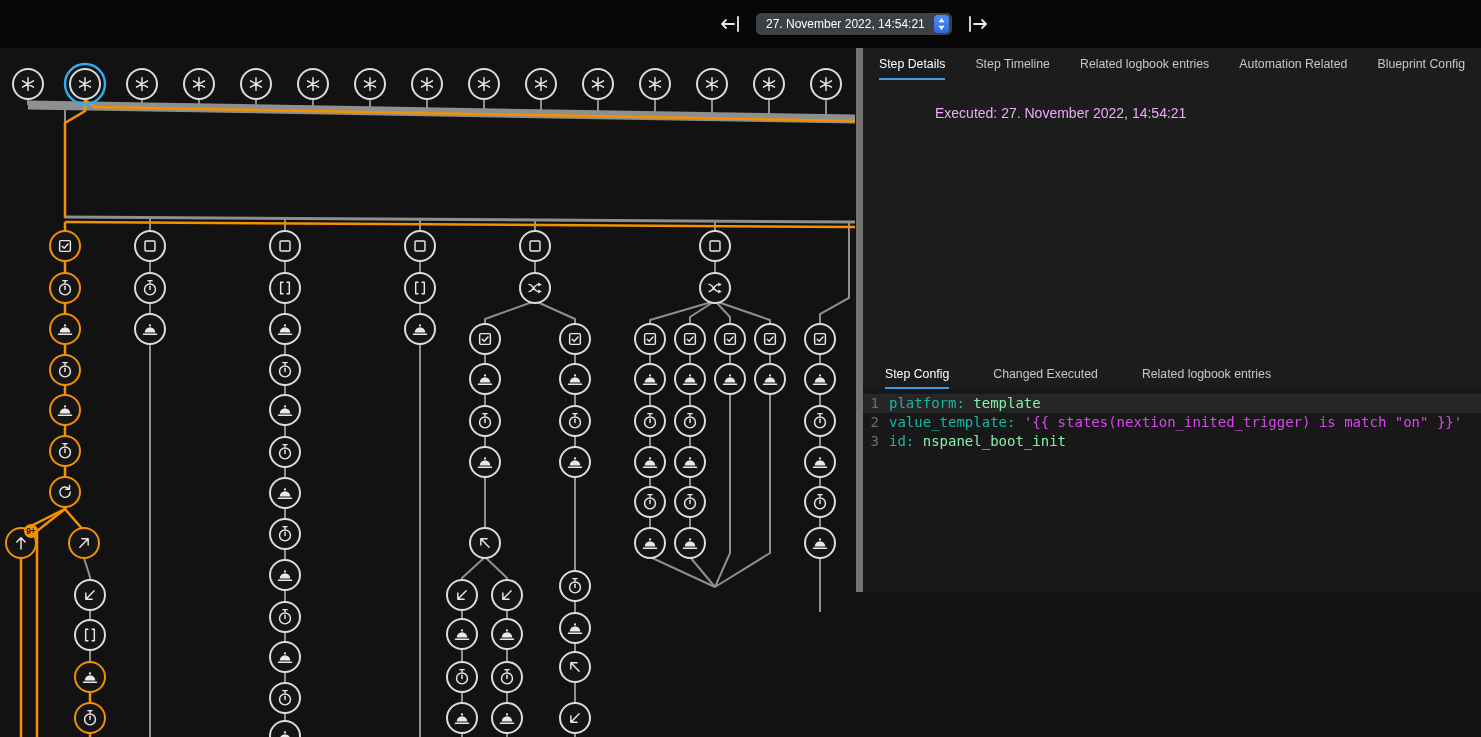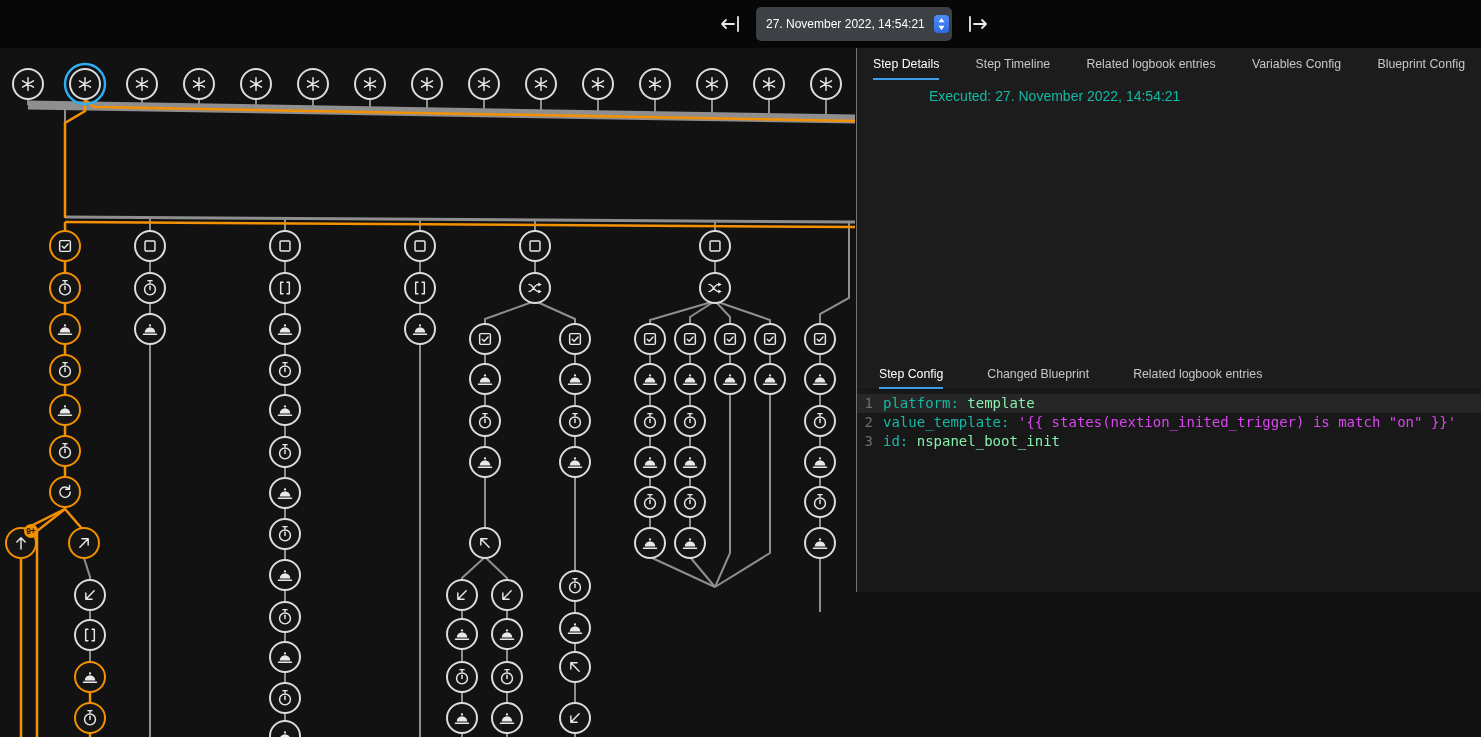--- a/index.html
+++ b/index.html
@@ -1,35 +1,35 @@
 <!DOCTYPE html>
 <html><head>
 <meta charset="utf-8">
 <style>
   *{margin:0;padding:0;box-sizing:border-box}
   html,body{width:1481px;height:737px;overflow:hidden;background:#121212;font-family:"Liberation Sans",sans-serif}
   
   .topbar{position:absolute;left:0;top:0;width:1481px;height:48px;background:#070707;z-index:5}
   .topbar-controls{position:absolute;left:716px;top:0;height:48px;display:flex;align-items:center;gap:12px}
   .nav-arrow{width:28px;height:28px;display:flex;align-items:center;justify-content:center;cursor:pointer}
-  .run-select{display:flex;align-items:center;height:34px;background:#3d4145;border-radius:5px;padding:0 3px 0 10px;gap:9px;cursor:pointer;box-shadow:0 0 0 0.5px #000}
+  .run-select{display:flex;align-items:center;height:22px;background:#3d4145;border-radius:5px;padding:0 3px 0 10px;gap:9px;cursor:pointer;box-shadow:0 0 0 0.5px #000}
   .run-select .label{font-size:12px;color:#fff;white-space:nowrap}
   .stepper{width:15px;height:18px;background:linear-gradient(#4d8df7,#2e6be4);border-radius:4px;display:flex;align-items:center;justify-content:center}
   
   .graph-pane{position:absolute;left:0;top:0;width:856px;height:737px;background:#121212}
   svg.trace{position:absolute;left:0;top:0}
   svg.trace .f{fill:#e9e9e9 !important;stroke:none !important}
   
-  .panel{position:absolute;left:856px;top:48px;width:625px;height:544px;background:#1c1c1c;border-left:1px solid #737373}
+  .panel{position:absolute;left:856px;top:48px;width:625px;height:544px;background:#1c1c1c;border-left:7px solid #737373}
   .tabbar{display:flex;align-items:stretch;height:32px}
   .tabbar.top{justify-content:space-between;padding:0 16px}
   .tabbar.lower{gap:44px;padding:0 22px;border-bottom:1px solid #141414}
   .tab{display:flex;align-items:center;font-size:12.3px;color:#c7c7c7;cursor:pointer;border-bottom:2px solid transparent;padding-top:2px;white-space:nowrap}
   .tab.active{color:#fff;border-bottom-color:#3d9de9}
-  .executed{margin:8px 16px 0 72px;font-size:14px;color:#14b8a6}
+  .executed{margin:25px 16px 0 72px;font-size:14px;color:#f0abfc}
   .panel-lower{position:absolute;top:310px;left:0;right:0;bottom:0;display:flex;flex-direction:column}
   .codearea{flex:1;background:#181818;font-family:"DejaVu Sans Mono",monospace;font-size:14px;line-height:19px;padding-top:4px}
   .cline{display:flex}
   .cline.hl{background:#262626}
   .cline .ln{width:22px;text-align:right;padding-right:6px;color:#6e6e6e;flex:none}
   .cline .ct{flex:1;padding-left:4px;white-space:pre}
   .tok-key{color:#14b8a6}
   .tok-plain{color:#86efac}
   .tok-string{color:#d946ef}
 </style>
@@ -799,28 +799,28 @@
         </svg>
     </div>
   </div>
 </div>
 
 <div class="panel">
   <div class="tabbar top" id="tabs-top">
       <div class="tab active">Step Details</div>
       <div class="tab">Step Timeline</div>
       <div class="tab">Related logbook entries</div>
-      <div class="tab">Variables Config</div>
+      <div class="tab">Automation Related</div>
       <div class="tab">Blueprint Config</div>
     </div>
   <div class="executed">Executed: 27. November 2022, 14:54:21</div>
   <div class="panel-lower">
     <div class="tabbar lower" id="tabs-lower">
         <div class="tab active">Step Config</div>
-        <div class="tab">Changed Blueprint</div>
+        <div class="tab">Changed Executed</div>
         <div class="tab">Related logbook entries</div>
       </div>
     <div class="codearea" id="codearea">
         <div class="cline hl">
           <span class="ln">1</span>
           <span class="ct"><span class="tok-key">platform:</span><span class="tok-plain"> template</span></span>
         </div>
         <div class="cline">
           <span class="ln">2</span>
           <span class="ct"><span class="tok-key">value_template:</span><span class="tok-plain"> </span><span class="tok-string">'{{ states(nextion_inited_trigger) is match "on" }}'</span></span>

